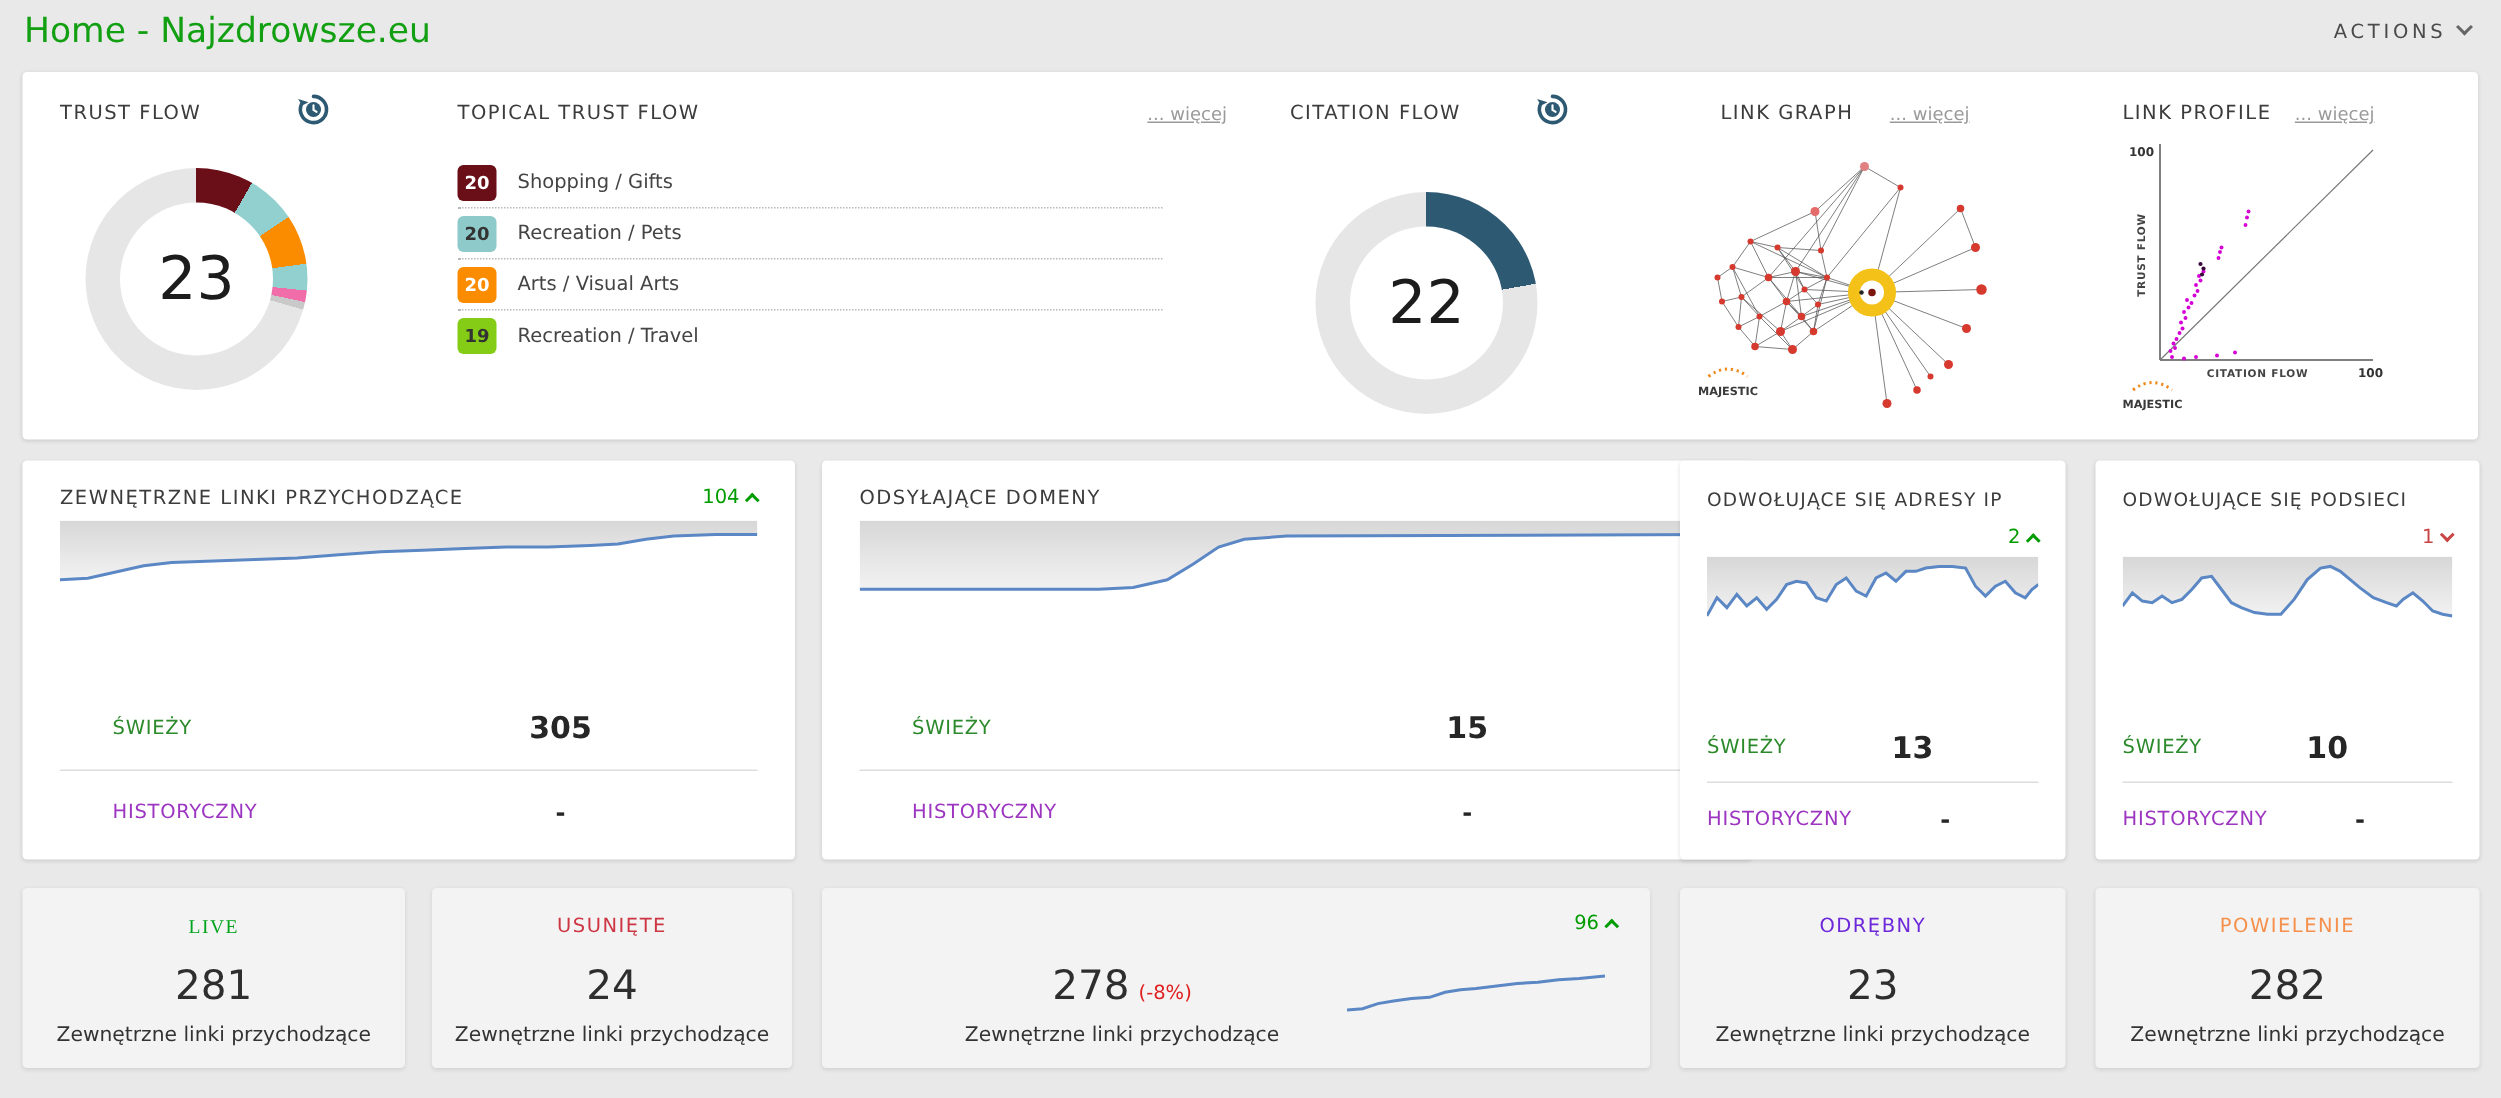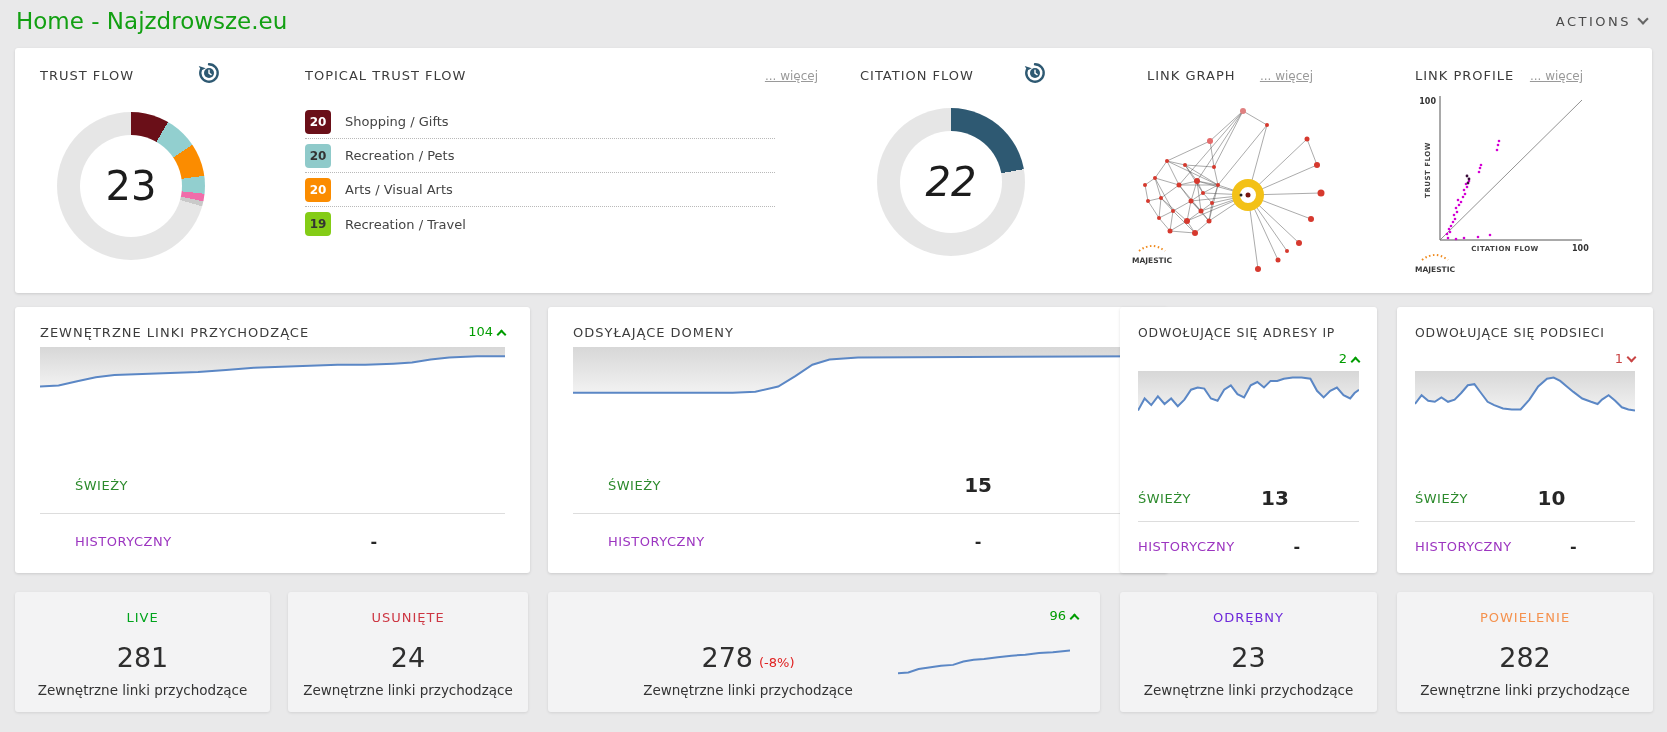--- a/index.html
+++ b/index.html
@@ -100,21 +100,21 @@
 
     <div class="sec-title" style="left:845px">CITATION FLOW</div>
     <span class="hist-icon" style="left:1008px;top:13px">
       <svg viewBox="0 0 22 22" width="24" height="24">
         <path d="M11 3 a8 8 0 1 1 -7.4 4.9" fill="none" stroke="#2e5972" stroke-width="2.2" stroke-linecap="round"></path>
         <path d="M1.6 4.6 l2.4 4 4-2z" fill="#2e5972"></path>
         <circle cx="11" cy="11" r="4.6" fill="#2e5972"></circle>
         <path d="M11 8.4 v2.8 l1.9 1.2" stroke="#fff" stroke-width="1.3" fill="none" stroke-linecap="round"></path>
       </svg>
     </span>
-    <div class="donut" style="left: 862px; top: 60px; background: conic-gradient(rgb(46, 89, 114) 0deg, rgb(46, 89, 114) 80deg, rgb(230, 230, 230) 80deg, rgb(230, 230, 230) 360deg); font-style: italic;">
+    <div class="donut" style="left: 862px; top: 80px; background: conic-gradient(rgb(46, 89, 114) 0deg, rgb(46, 89, 114) 80deg, rgb(230, 230, 230) 80deg, rgb(230, 230, 230) 360deg);">
       <div class="donut-hole">22</div>
     </div>
 
     <div class="sec-title" style="left:1132px">LINK GRAPH</div>
     <span class="more" style="right:339px;top:21px">... więcej</span>
     <div style="position:absolute;left:1100px;top:45px;width:215px;height:195px">
       <svg viewBox="0 0 215 195" width="215" height="195">
         <path fill="none" stroke="#4d4d4d" stroke-width="0.6" opacity="0.8" d="
           M40,85L52,68 M40,85L64,92 M40,85L46,105 M40,85L30,92 M40,85L58,118
           M52,68L64,92 M52,68L70,72 M52,68L103,92 M52,68L95,48
@@ -240,20 +240,21 @@
       <span>104</span><i class="chev up"></i>
     </div>
     <div class="chart" style="left:25px;right:25px;top:40px;height:52px">
         <svg viewBox="0 0 100 50" preserveAspectRatio="none" style="width: 100%; height: 100%; display: block;">
           <polygon points="0,0 0,38 4,37 8,33 12,29 16,27 22,26 28,25 34,24 40,22 46,20 52,19 58,18 64,17 70,17 76,16 80,15 84,12 88,10 94,9 100,9 100,0" fill="url(#grayGrad)"></polygon>
           <polyline points="0,38 4,37 8,33 12,29 16,27 22,26 28,25 34,24 40,22 46,20 52,19 58,18 64,17 70,17 76,16 80,15 84,12 88,10 94,9 100,9" fill="none" stroke="#5b87c5" stroke-width="2" vector-effect="non-scaling-stroke"></polyline>
         </svg>
       </div>
     <div class="stat-row wide" style="left:25px;right:25px;top:160px;height:36px">
       <span class="lbl" style="color: rgb(44, 138, 44);">ŚWIEŻY</span>
+      <span class="stat-val">305</span>
     </div>
     <div class="divider" style="left:25px;right:25px;top:206px"></div>
     <div class="stat-row wide" style="left:25px;right:25px;top:216px;height:36px">
       <span class="lbl" style="color: rgb(156, 53, 192);">HISTORYCZNY</span>
       <span class="stat-val hist">-</span>
     </div>
   </div>
 
   <div class="card" style="left:548px;width:620px">
     <div class="title">ODSYŁAJĄCE DOMENY</div>
@@ -315,21 +316,21 @@
       <span class="stat-val">10</span>
     </div>
     <div class="divider" style="left:18px;right:18px;top:214px"></div>
     <div class="stat-row" style="left:18px;right:18px;top:224px;height:30px">
       <span class="lbl" style="color: rgb(156, 53, 192);">HISTORYCZNY</span>
       <span class="stat-val hist">-</span>
     </div>
   </div>
 
   <div class="bcard" style="left:15px;width:255px">
-    <div class="blabel" style="color: rgb(0, 164, 28);">LIVE</div>
+    <div class="blabel" style="color: rgb(0, 164, 28); font-family: Liberation Serif, serif;">LIVE</div>
     <div class="bvalue">281</div>
     <div class="bsub">Zewnętrzne linki przychodzące</div>
   </div>
 
   <div class="bcard" style="left:288px;width:240px">
     <div class="blabel" style="color: rgb(205, 54, 66);">USUNIĘTE</div>
     <div class="bvalue">24</div>
     <div class="bsub">Zewnętrzne linki przychodzące</div>
   </div>
 

